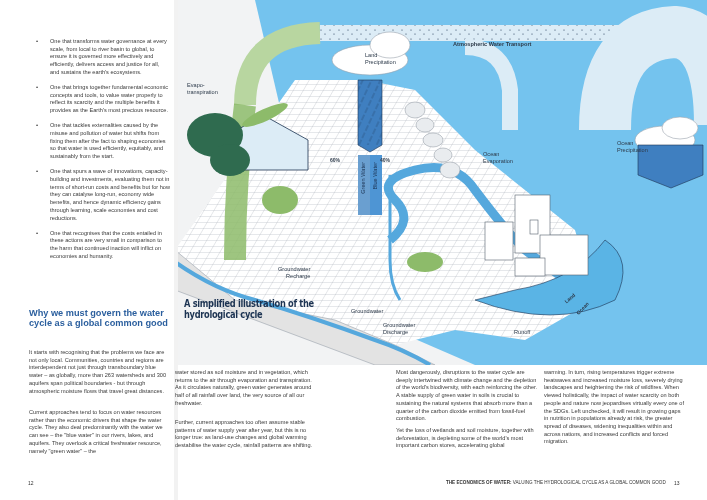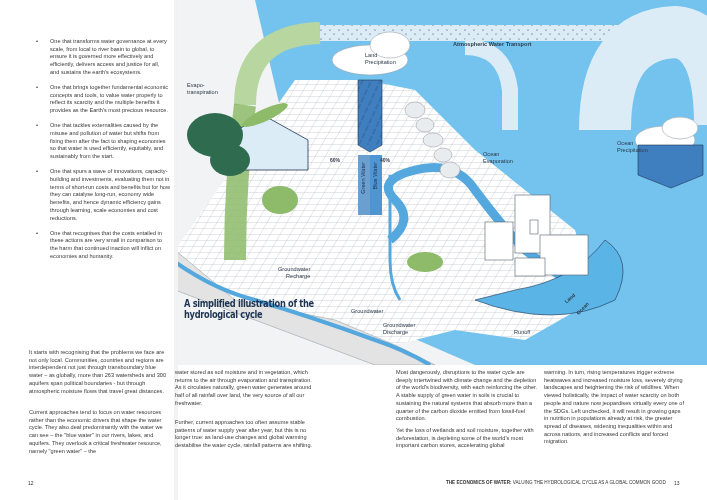--- a/index.html
+++ b/index.html
@@ -24,20 +24,21 @@
 <body>
 
 <div class="page-left">
   <ul class="bullets">
     <li>One that transforms water governance at every scale, from local to river basin to global, to ensure it is governed more effectively and efficiently, delivers access and justice for all, and sustains the earth's ecosystems.</li>
     <li>One that brings together fundamental economic concepts and tools, to value water properly to reflect its scarcity and the multiple benefits it provides as the Earth's most precious resource.</li>
     <li>One that tackles externalities caused by the misuse and pollution of water but shifts from fixing them after the fact to shaping economies so that water is used efficiently, equitably, and sustainably from the start.</li>
     <li>One that spurs a wave of innovations, capacity-building and investments, evaluating them not in terms of short-run costs and benefits but for how they can catalyse long-run, economy wide benefits, and hence dynamic efficiency gains through learning, scale economies and cost reductions.</li>
     <li>One that recognises that the costs entailed in these actions are very small in comparison to the harm that continued inaction will inflict on economies and humanity.</li>
   </ul>
+  <h2 class="heading">Why we must govern the water cycle as a global common good</h2>
   <p class="para" style="left:29px;top:349px;width:142px;">It starts with recognising that the problems we face are not only local. Communities, countries and regions are interdependent not just through transboundary blue water – as globally, more than 263 watersheds and 300 aquifers span political boundaries - but through atmospheric moisture flows that travel great distances.</p>
   <p class="para" style="left:29px;top:409px;width:142px;">Current approaches tend to focus on water resources rather than the economic drivers that shape the water cycle. They also deal predominantly with the water we can see – the "blue water" in our rivers, lakes, and aquifers. They overlook a critical freshwater resource, namely "green water" – the</p>
   <div class="footer-left">12</div>
 </div>
 
 <div class="illus">
   <svg width="532" height="365" viewBox="0 0 532 365" xmlns="http://www.w3.org/2000/svg">
 
     <polygon points="80,0 532,0 532,365 300,365 150,300" fill="#74c3ee"></polygon>
 

